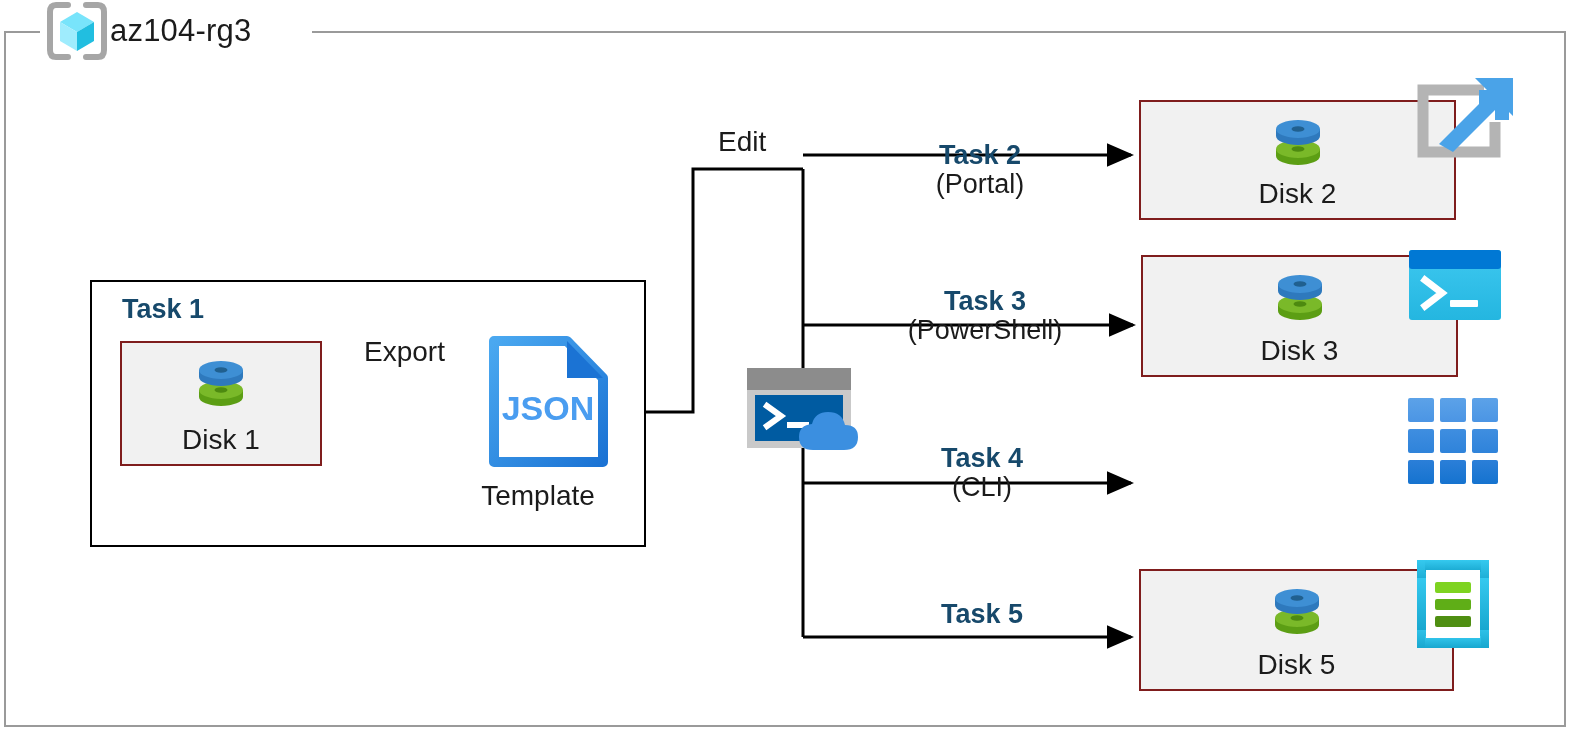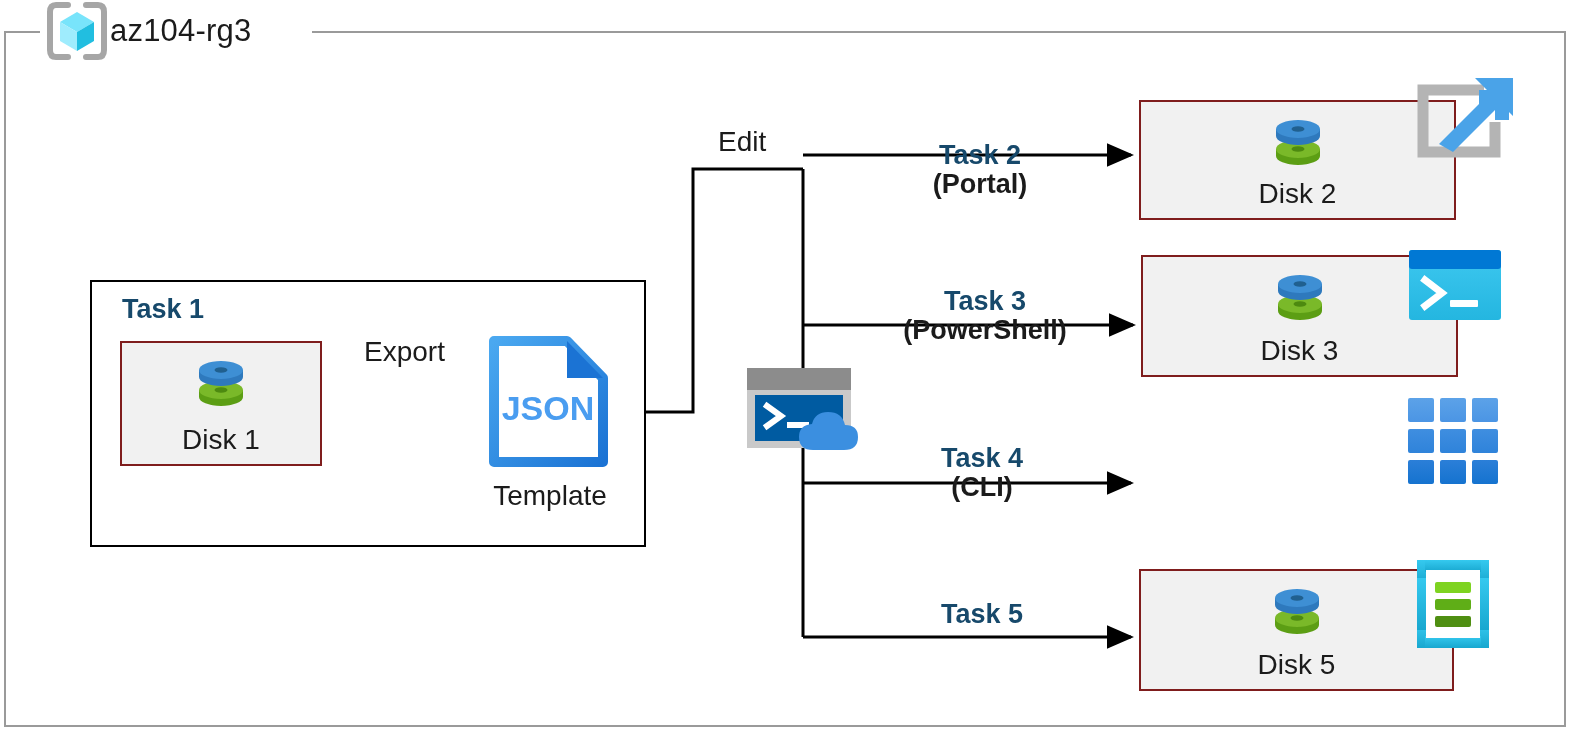--- a/index.html
+++ b/index.html
@@ -97,21 +97,21 @@
     display: flex;
     justify-content: center;
   }
 
   
   .disk-glyph { width: 62px; height: 58px; display: block; }
 
   
   #json-icon { left: 487px; top: 334px; width: 123px; height: 135px; }
   #template-label {
-    left: 440px; top: 480px;
+    left: 428px; top: 480px;
     width: 220px;
     text-align: center;
     font-size: 28px;
     color: #1b1b1b;
   }
   #export-label {
     left: 364px; top: 336px;
     font-size: 28px;
     color: #1b1b1b;
   }
@@ -136,21 +136,20 @@
     font-size: 27px;
     font-weight: bold;
     color: #17496b;
     line-height: 1.05;
   }
   .task-label .t-tool {
     display: block;
     font-size: 27px;
     color: #1b1b1b;
     line-height: 1.15;
-    font-weight: bold;
   }
 
   
   .svc-icon { position: absolute; }
 
   svg { display: block; overflow: visible; }
 </style>
 </head>
 <body>
 

